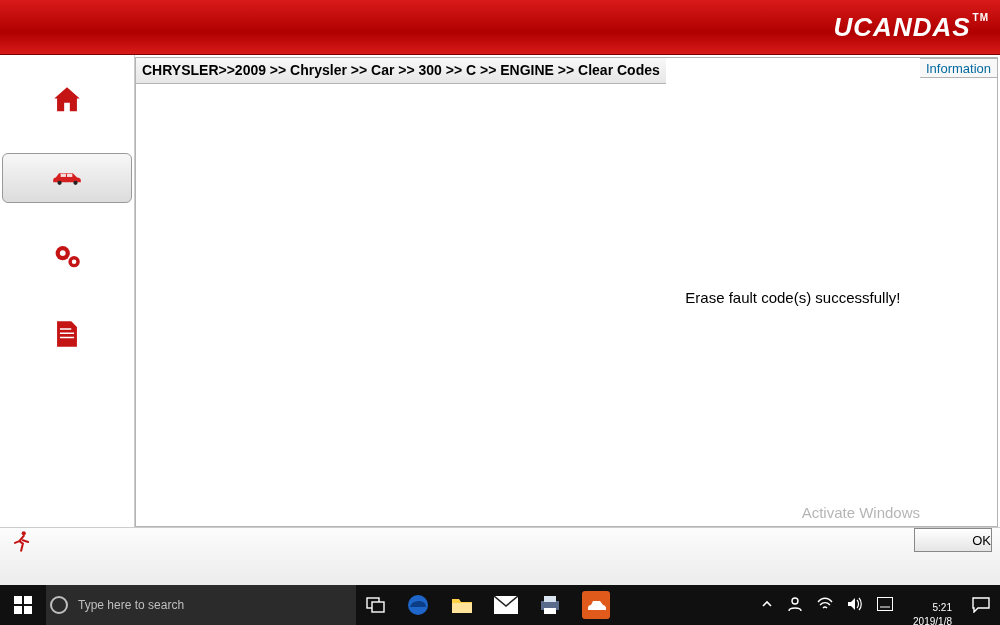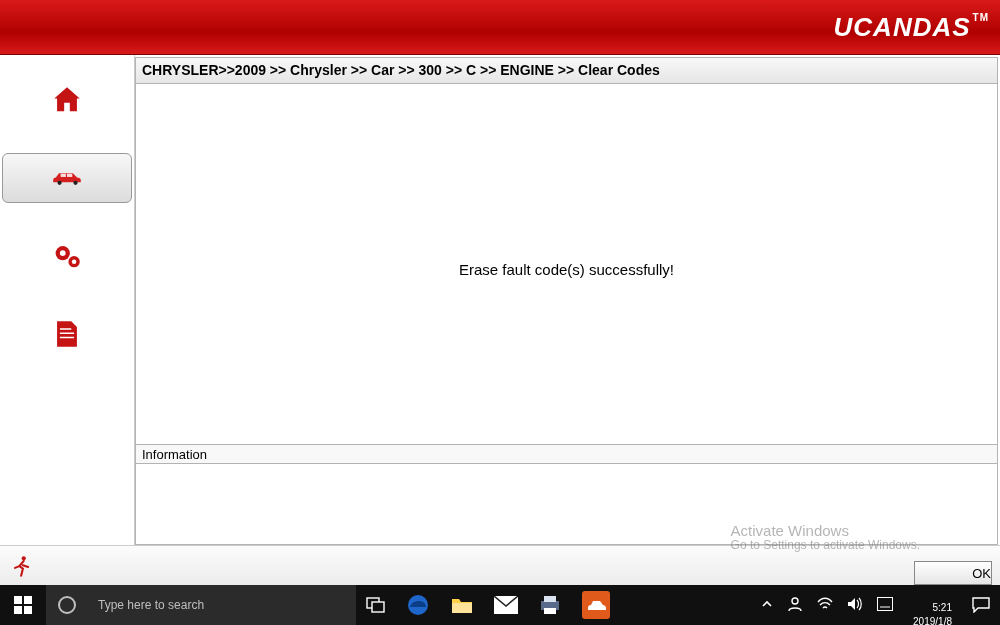--- a/index.html
+++ b/index.html
@@ -55,21 +55,21 @@
     background: linear-gradient(to bottom, #f7f7f7, #dcdcdc);
     border: 1px solid #999;
     border-radius: 6px;
   }
   .side-item svg { width: 34px; height: 34px; }
 
   
   .content {
     flex: 1;
     display: flex;
-    flex-direction: column;
+    flex-direction: row;
     border: 1px solid #b3b3b3;
     margin: 2px 2px 0 0;
   }
   .breadcrumb {
     height: 26px;
     background: linear-gradient(to bottom, #f8f8f8, #e6e6e6);
     border-bottom: 1px solid #b3b3b3;
     font-size: 14px;
     font-weight: bold;
     padding: 4px 6px;
@@ -83,37 +83,37 @@
     justify-content: center;
     font-size: 15px;
     color: #000;
     background: #fff;
     margin-top: 11px;
   }
   .info-label {
     height: 20px;
     border-top: 1px solid #b3b3b3;
     border-bottom: 1px solid #b3b3b3;
-    color: #000000;
+    color: #0369a1;
     font-size: 13px;
     padding: 2px 6px;
     background: #f8f8f8;
   }
   .info-body {
     height: 80px;
     background: #fff;
   }
 
   
   .app-bottom {
-    height: 40px;
+    height: 58px;
     background: linear-gradient(to bottom, #fcfcfc, #ececec);
     border-top: 1px solid #ccc;
     display: flex;
-    align-items: flex-end;
+    align-items: flex-start;
     justify-content: space-between;
     padding: 0 8px;
     position: relative;
   }
   .exit-icon svg { width: 28px; height: 28px; }
   .watermark {
     position: absolute;
     right: 80px;
     top: -22px;
     text-align: left;
@@ -149,22 +149,22 @@
     justify-content: center;
     padding: 0 10px;
     cursor: pointer;
   }
   .tb-item.start { padding: 0 14px; }
   .tb-item.search-box {
     width: 310px;
     background: #2b2b2b;
     justify-content: flex-start;
     color: #bfbfbf;
-    padding-left: 12px;
-    gap: 22px;
+    padding-left: 4px;
+    gap: 10px;
   }
   .tb-item.search-box .circ {
     width: 18px; height: 18px; border: 2px solid #bfbfbf; border-radius: 50%;
   }
   .tb-spacer { flex: 1; }
   .tb-tray {
     display: flex;
     align-items: center;
     gap: 14px;
     padding: 0 10px;
@@ -239,21 +239,20 @@
   <div class="exit-icon">
     <svg viewBox="0 0 32 32">
       <g stroke="#c41414" stroke-width="2.4" fill="none" stroke-linecap="round">
         <circle cx="18" cy="6" r="2.4" fill="#c41414" stroke="none"></circle>
         <path d="M18 9l-5 6 4 3-2 8M13 15l-5 2M17 14l6 2"></path>
       </g>
     </svg>
   </div>
   <div class="watermark">
     <div class="w1">Activate Windows</div>
-    <div>Go to Settings to activate Windows.</div>
   </div>
   <button class="ok-btn">OK</button>
 </div>
 
 <div class="taskbar">
   <div class="tb-item start">
     <svg width="18" height="18" viewBox="0 0 18 18">
       <rect x="0" y="0" width="8" height="8" fill="#fff"></rect>
         <rect x="10" y="0" width="8" height="8" fill="#fff"></rect>
       <rect x="0" y="10" width="8" height="8" fill="#fff"></rect>

